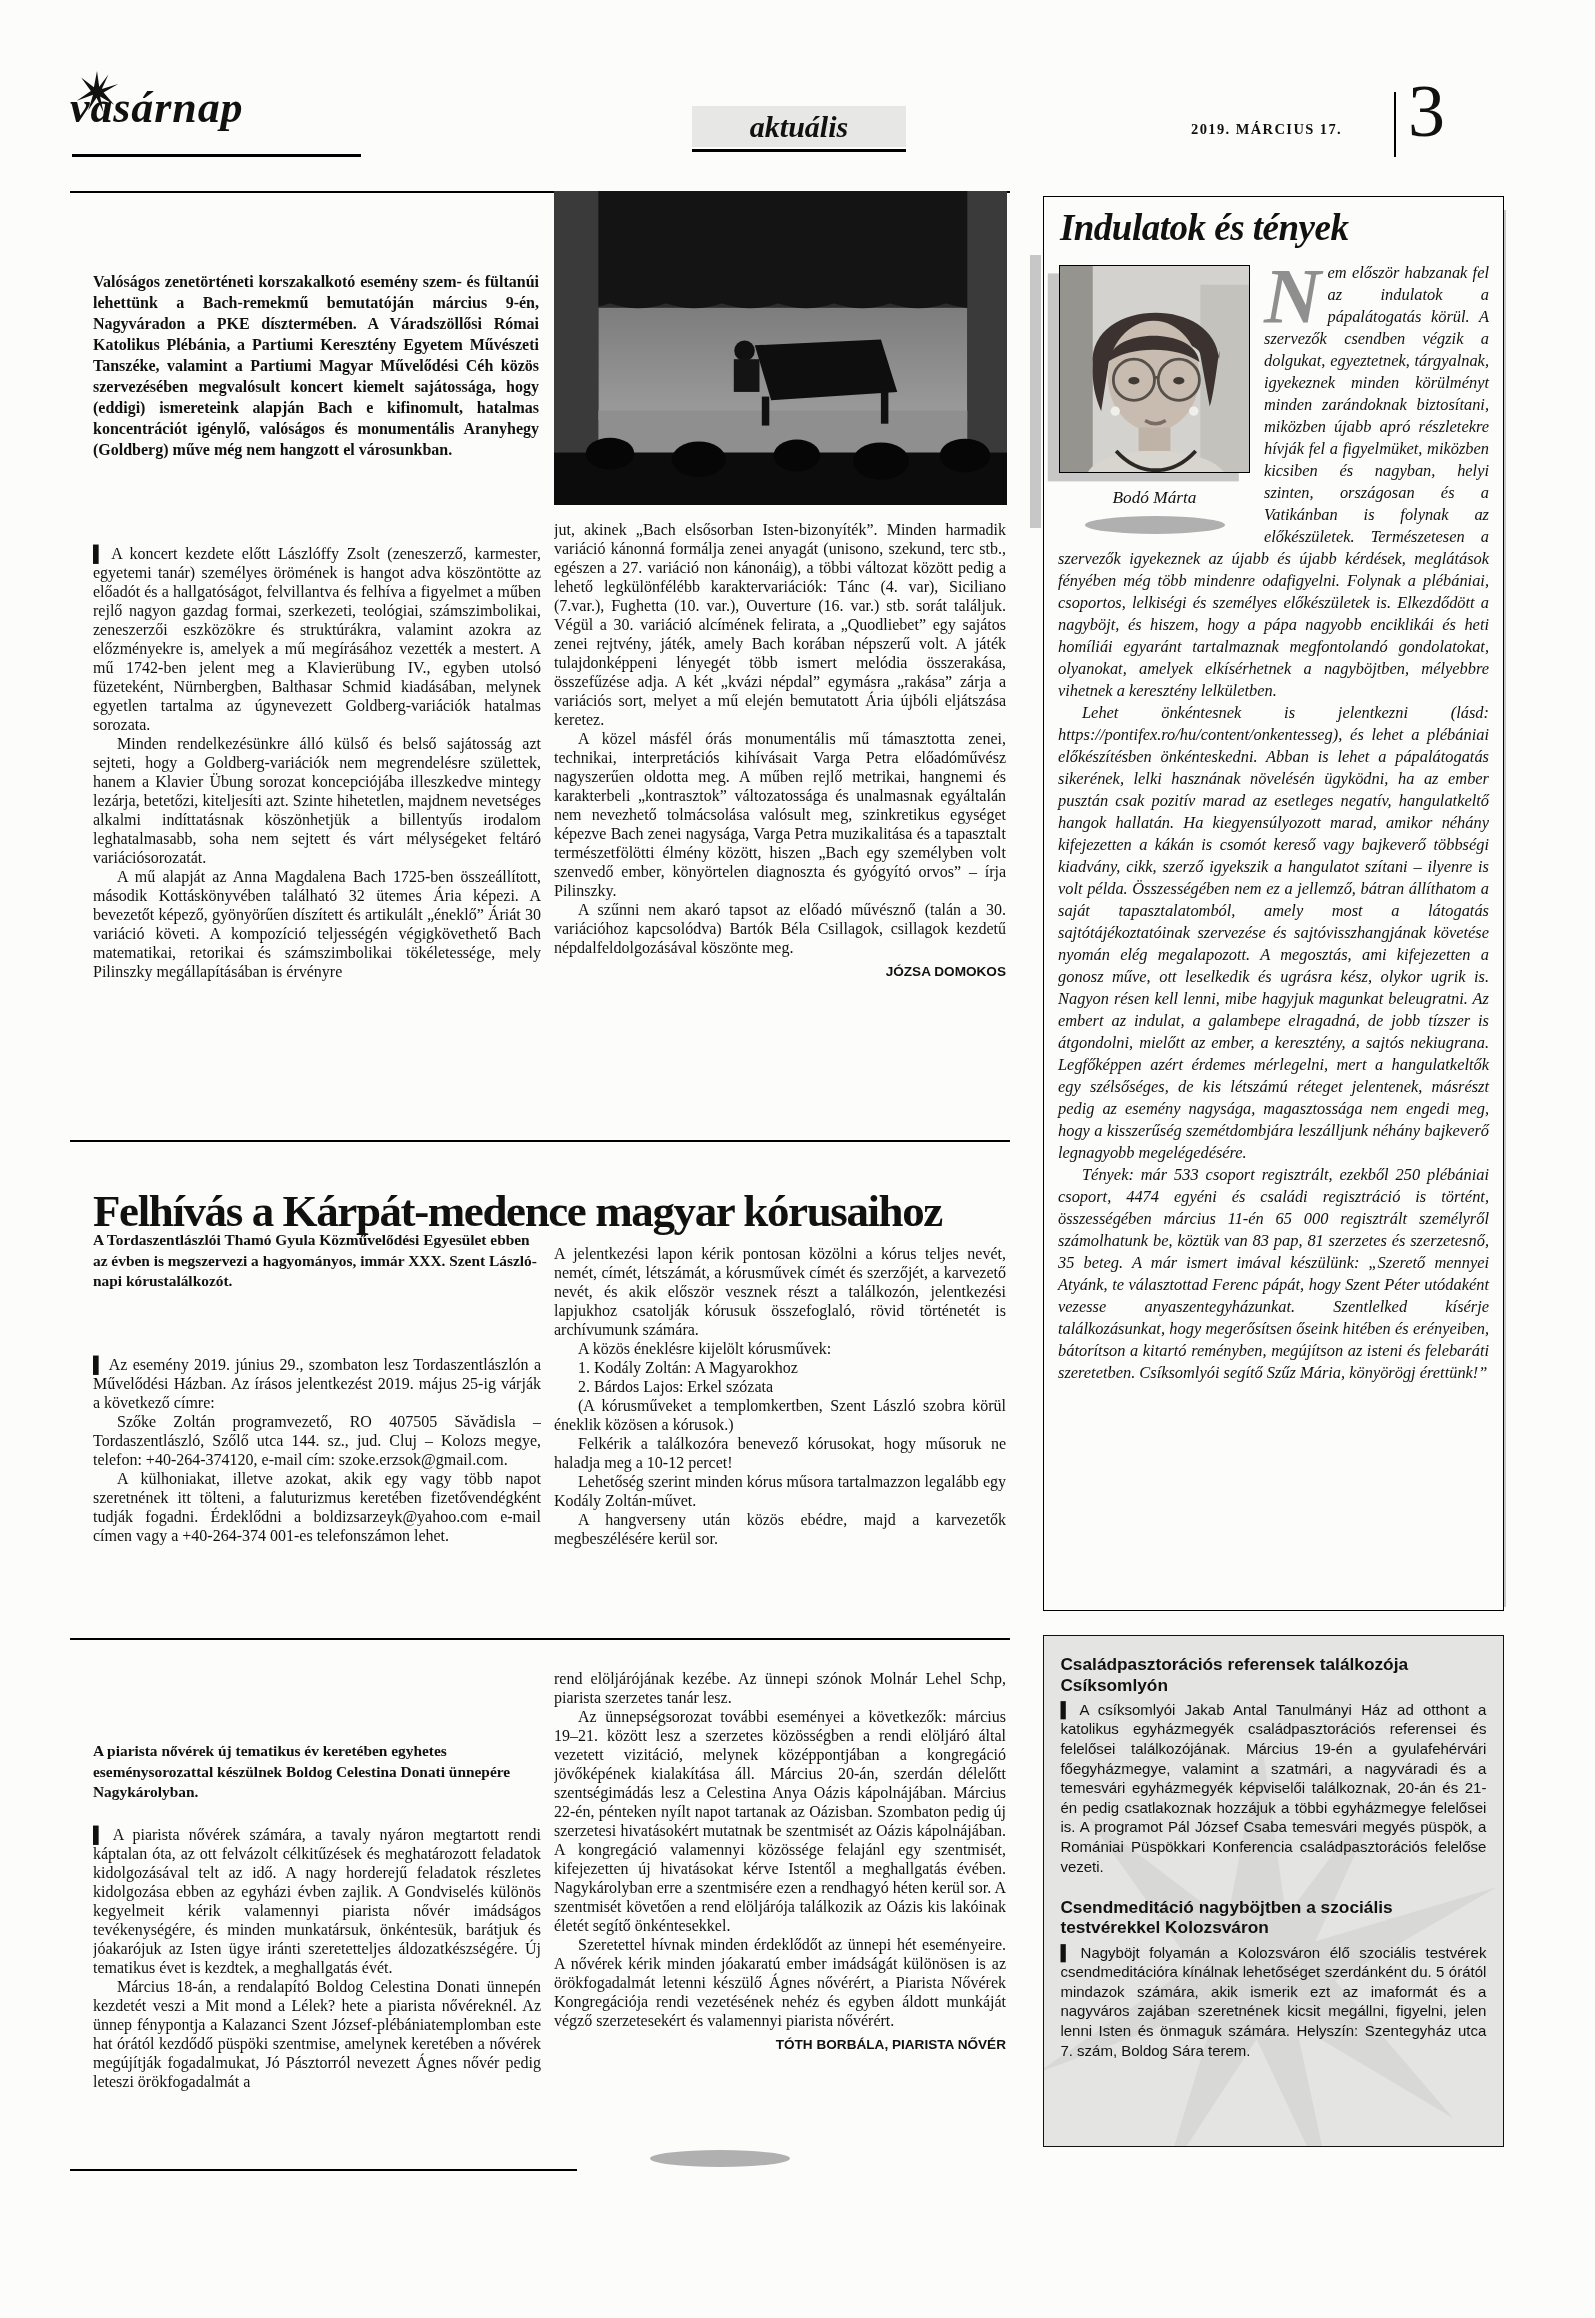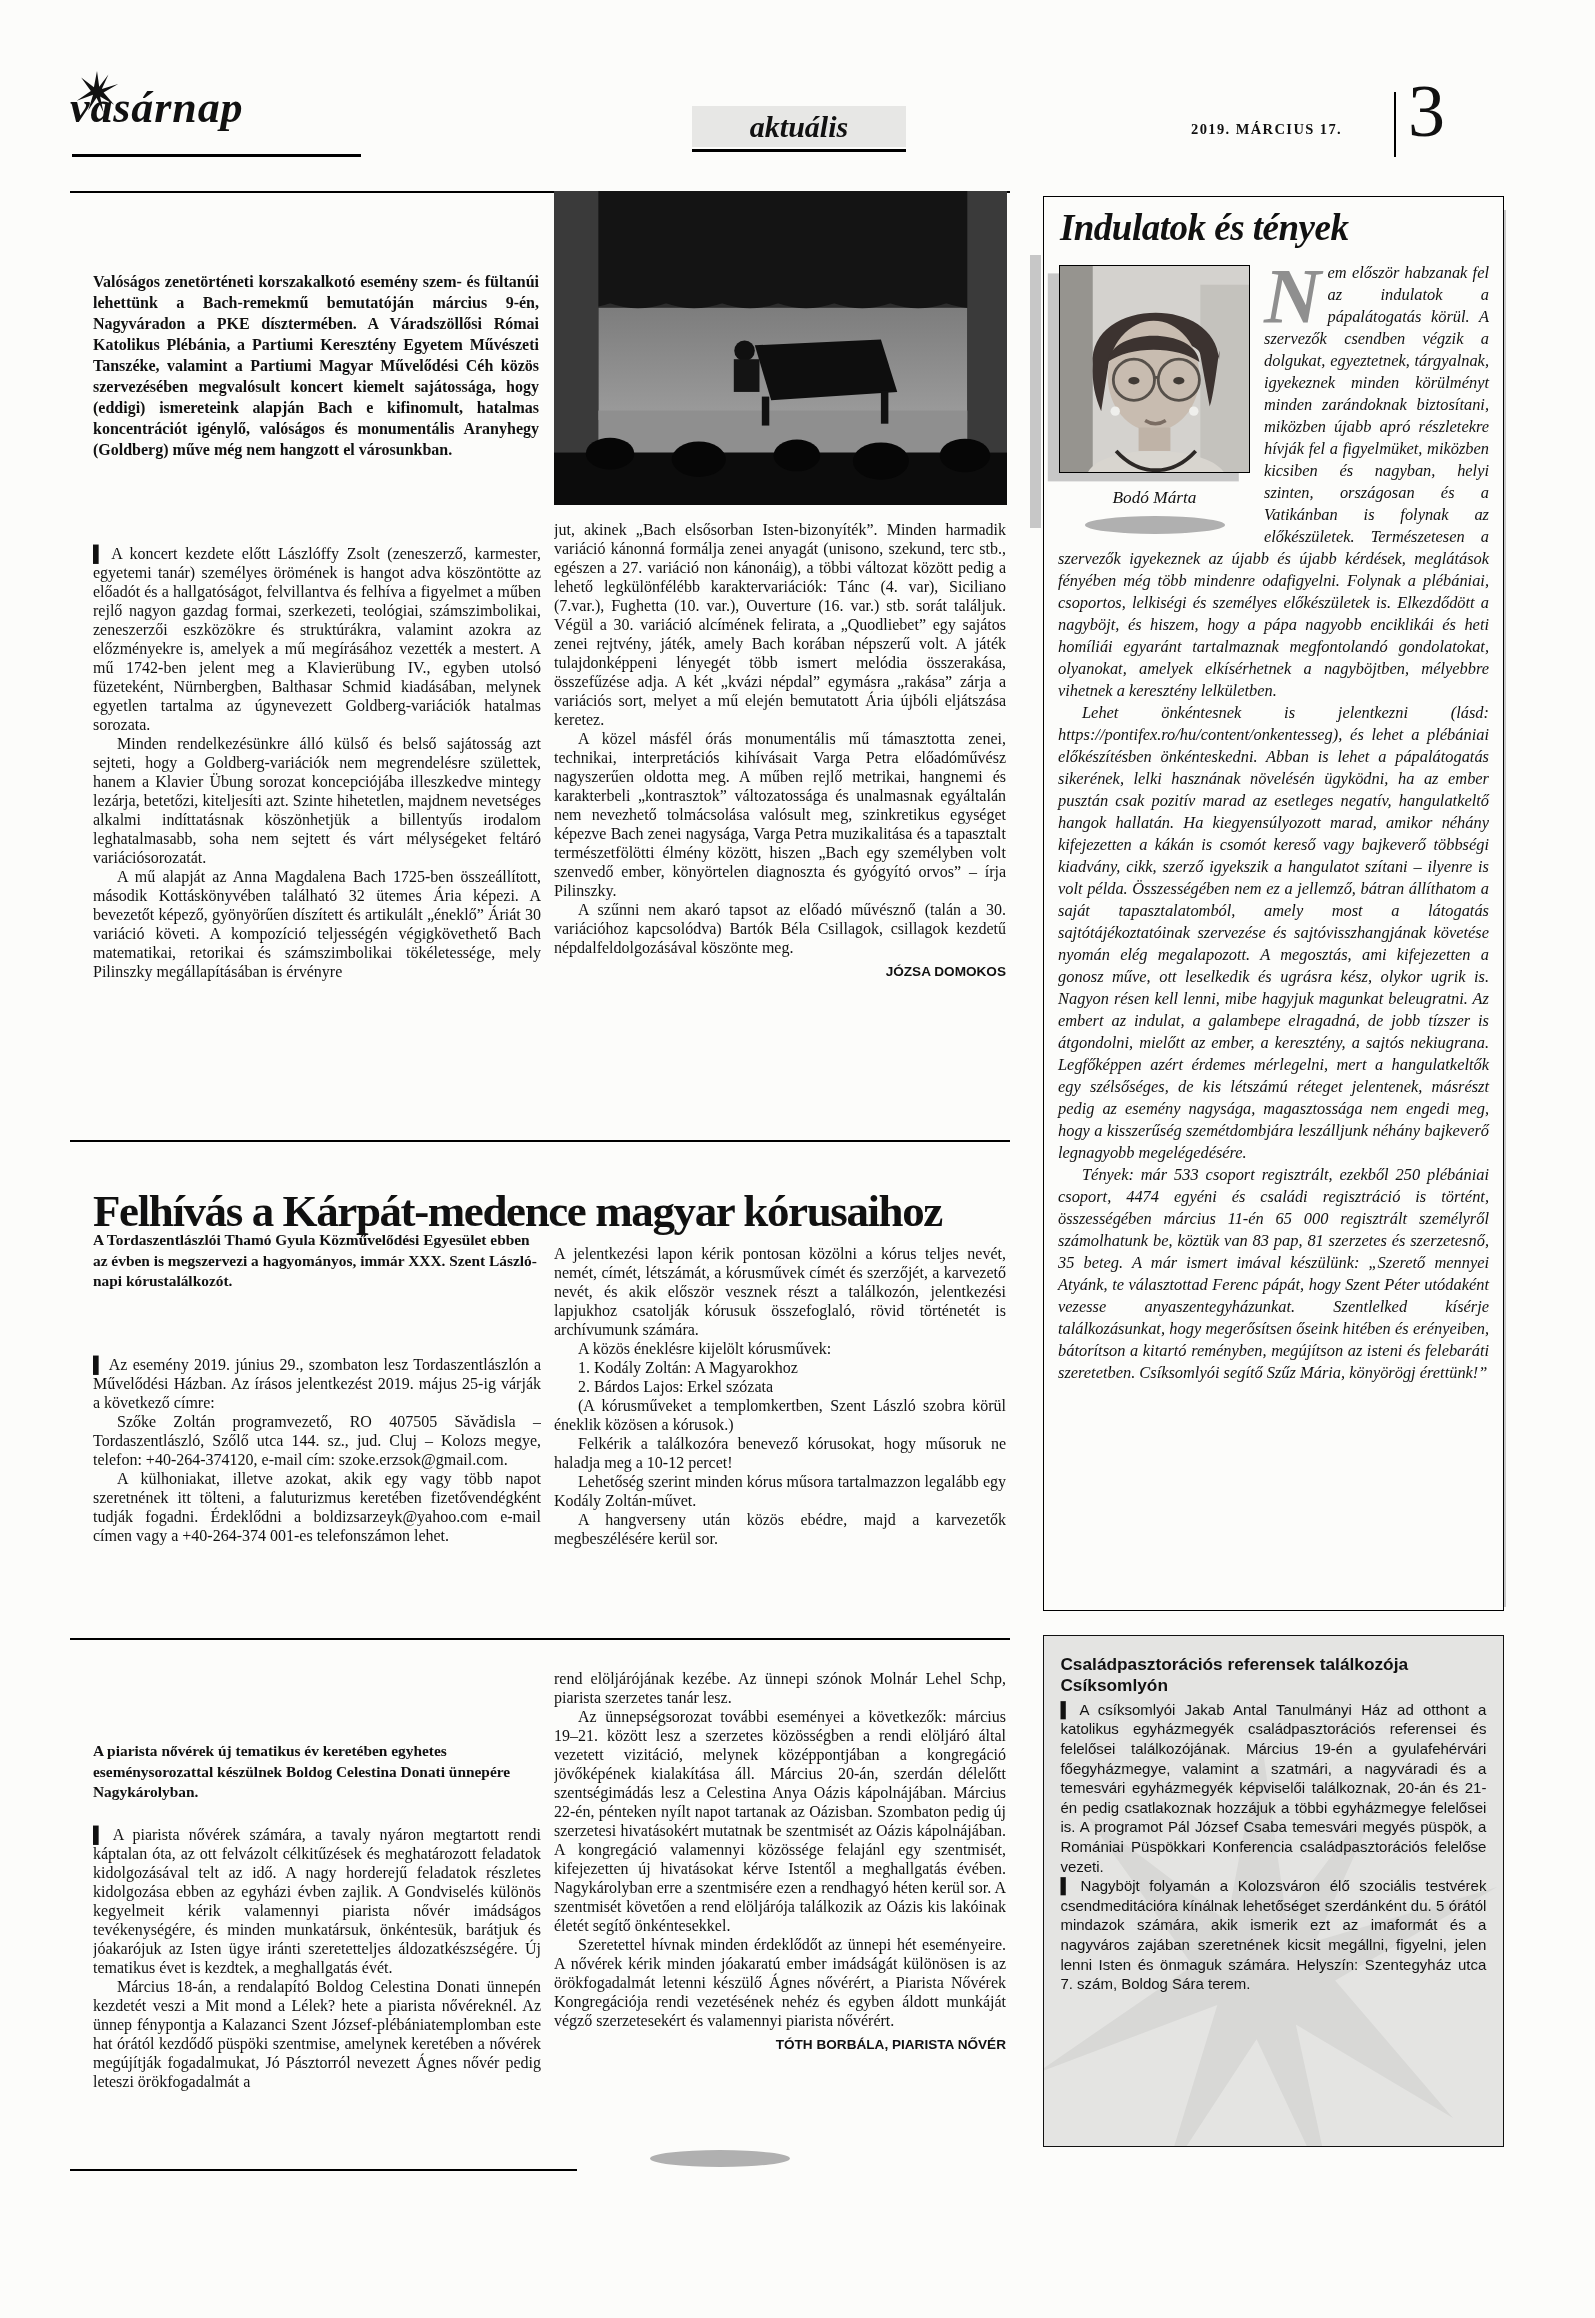--- a/index.html
+++ b/index.html
@@ -208,18 +208,19 @@
   <div class="abs ellipse mid-ellipse"></div>
   <div class="abs bottom-rule"></div>
 
   <div class="abs graybox">
     <svg class="deco-star" viewBox="-100 -100 200 200">
       <path fill="#cfcfcd" d="M0,-96 L10,-24 L52,-80 L22,-14 L96,-36 L30,2 L78,58 L14,20 L30,94 L-2,26 L-40,84 L-18,12 L-92,40 L-28,-4 L-72,-66 L-14,-22 Z"></path>
     </svg>
     <div class="content">
       <h3>Családpasztorációs referensek találkozója Csíksomlyón</h3>
       <p>▌ A csíksomlyói Jakab Antal Tanulmányi Ház ad otthont a katolikus egyházmegyék családpasztorációs referensei és felelősei találkozójának. Március 19-én a gyulafehérvári főegyházmegye, valamint a szatmári, a nagyváradi és a temesvári egyházmegyék képviselői találkoznak, 20-án és 21-én pedig csatlakoznak hozzájuk a többi egyházmegye felelősei is. A programot Pál József Csaba temesvári megyés püspök, a Romániai Püspökkari Konferencia családpasztorációs felelőse vezeti.</p>
+      <h3 class="item2">Csendmeditáció nagyböjtben a szociális testvérekkel Kolozsváron</h3>
       <p>▌ Nagyböjt folyamán a Kolozsváron élő szociális testvérek csendmeditációra kínálnak lehetőséget szerdánként du. 5 órától mindazok számára, akik ismerik ezt az imaformát és a nagyváros zajában szeretnének kicsit megállni, figyelni, jelen lenni Isten és önmaguk számára. Helyszín: Szentegyház utca 7. szám, Boldog Sára terem.</p>
     </div>
   </div>
 
 </div>
 
 
 </body></html>

